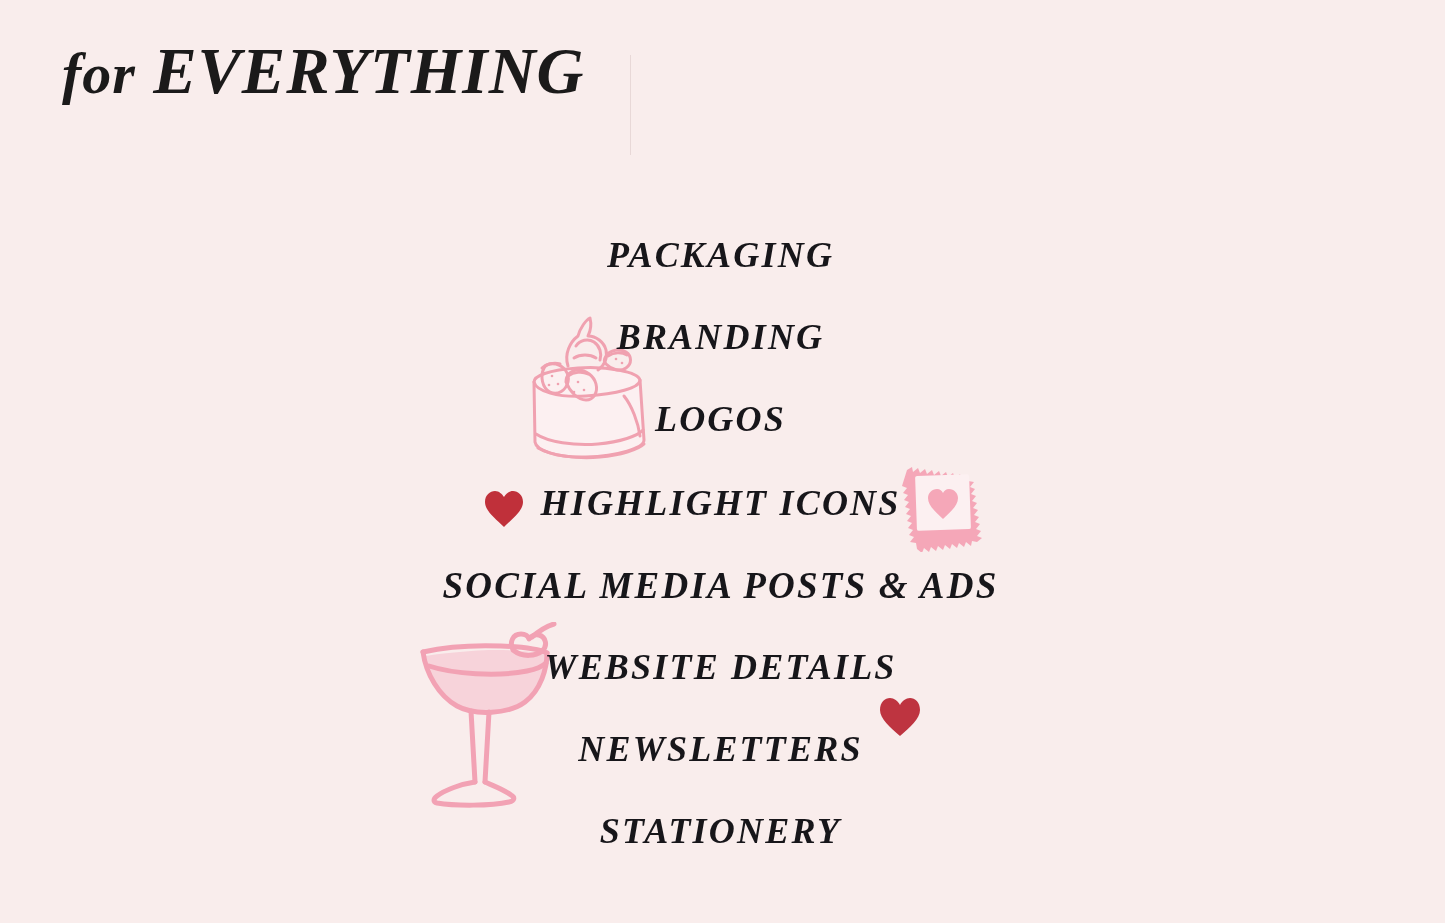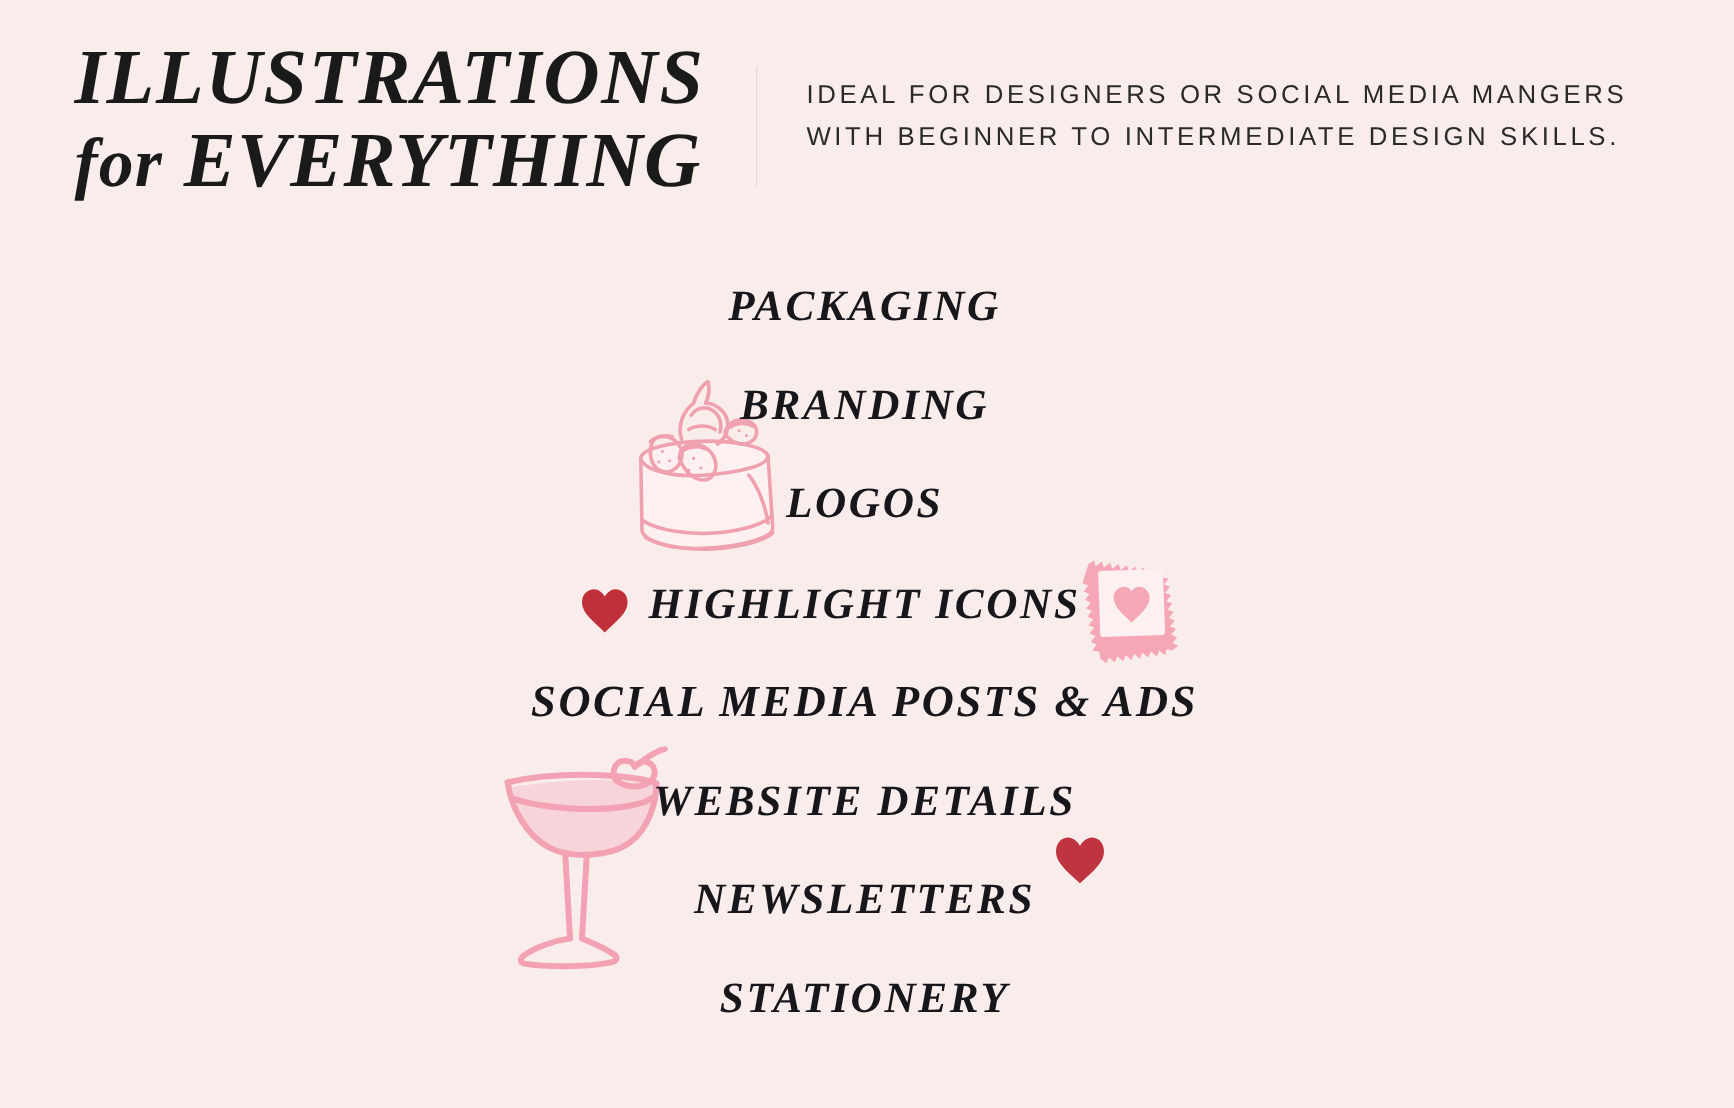--- a/index.html
+++ b/index.html
@@ -136,33 +136,28 @@
   .decor svg { display: block; width: 100%; height: 100%; }
 </style>
 </head>
 <body>
 
 <div id="page">
 
   <div class="header">
 
     <div class="title-block">
-      <div class="title-line title-line-1">ILLUSTRATIONS</div>
       <div class="title-line title-line-2">
         <span class="lower">for</span>
         <span>EVERYTHING</span>
       </div>
     </div>
 
     <div class="header-divider"></div>
 
-    <div class="subtitle-block">
-      <div class="subtitle-line">IDEAL FOR DESIGNERS OR SOCIAL MEDIA MANGERS</div>
-      <div class="subtitle-line">WITH BEGINNER TO INTERMEDIATE DESIGN SKILLS.</div>
-    </div>
 
   </div>
 
   <div class="decor cake">
     <svg viewBox="0 0 140 160" fill="none" xmlns="http://www.w3.org/2000/svg">
       <g stroke="#f0a1b0" stroke-width="3" stroke-linecap="round" stroke-linejoin="round">
 
         <path d="M18 76 C18 70 32 64 62 62 C92 60 122 66 124 74 L128 134 C128 142 102 150 70 151 C40 152 20 144 19 136 Z" fill="#fcf0f1"></path>
 
         <path d="M18 76 C20 85 42 92 70 90 C100 88 124 82 124 74"></path>

